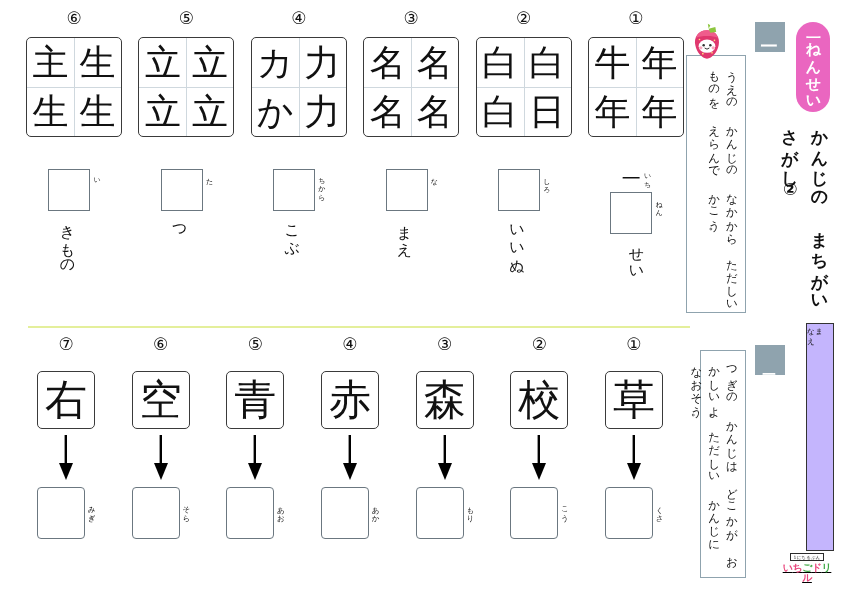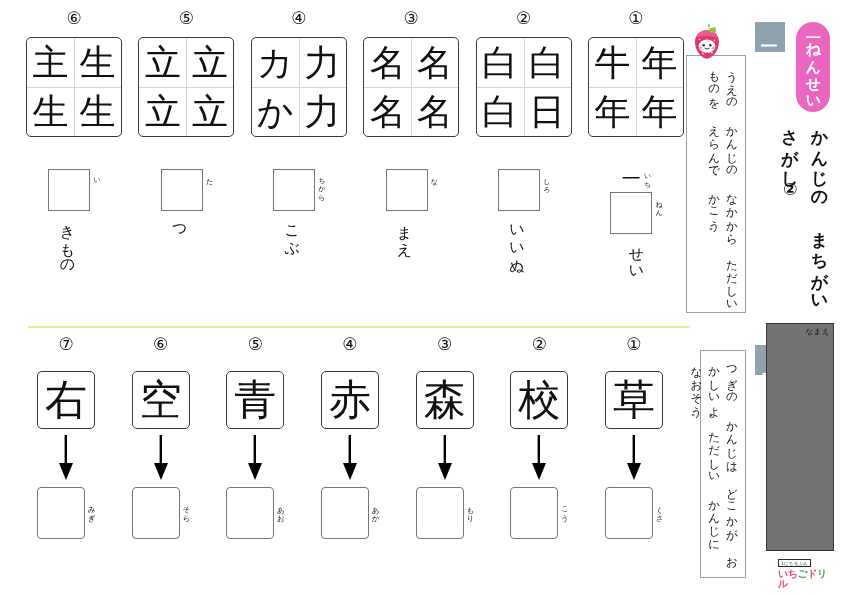--- a/index.html
+++ b/index.html
@@ -66,38 +66,40 @@
     color: #111;
     line-height: 1.75;
     letter-spacing: 1px;
     text-align: left;
   }
 
   
   .name-box {
     position: absolute;
     right: 8px; top: 323px;
-    width: 68px; height: 228px;
+    width: 28px; height: 228px;
     border: 1.2px solid #333;
-    background: #737373;
+    background: #c4b5fd;
   }
   .name-label {
     position: absolute;
     top: 3px; right: 3px;
     writing-mode: horizontal-tb;
     font-size: 7.5px;
     color: #111;
     letter-spacing: 0.5px;
   }
 
   
   .brand {
     position: absolute;
-    right: 6px; bottom: 6px;
+    right: 6px; bottom: 12px;
     width: 58px;
+    text-align: center;
+    text-decoration: underline;
   }
   .brand-tag {
     display: inline-block;
     border: 1px solid #2b2b2b;
     font-size: 4.5px;
     letter-spacing: 0.2px;
     padding: 0.5px 2px;
     color: #2b2b2b;
     background: #fff;
     margin-bottom: 2px;

